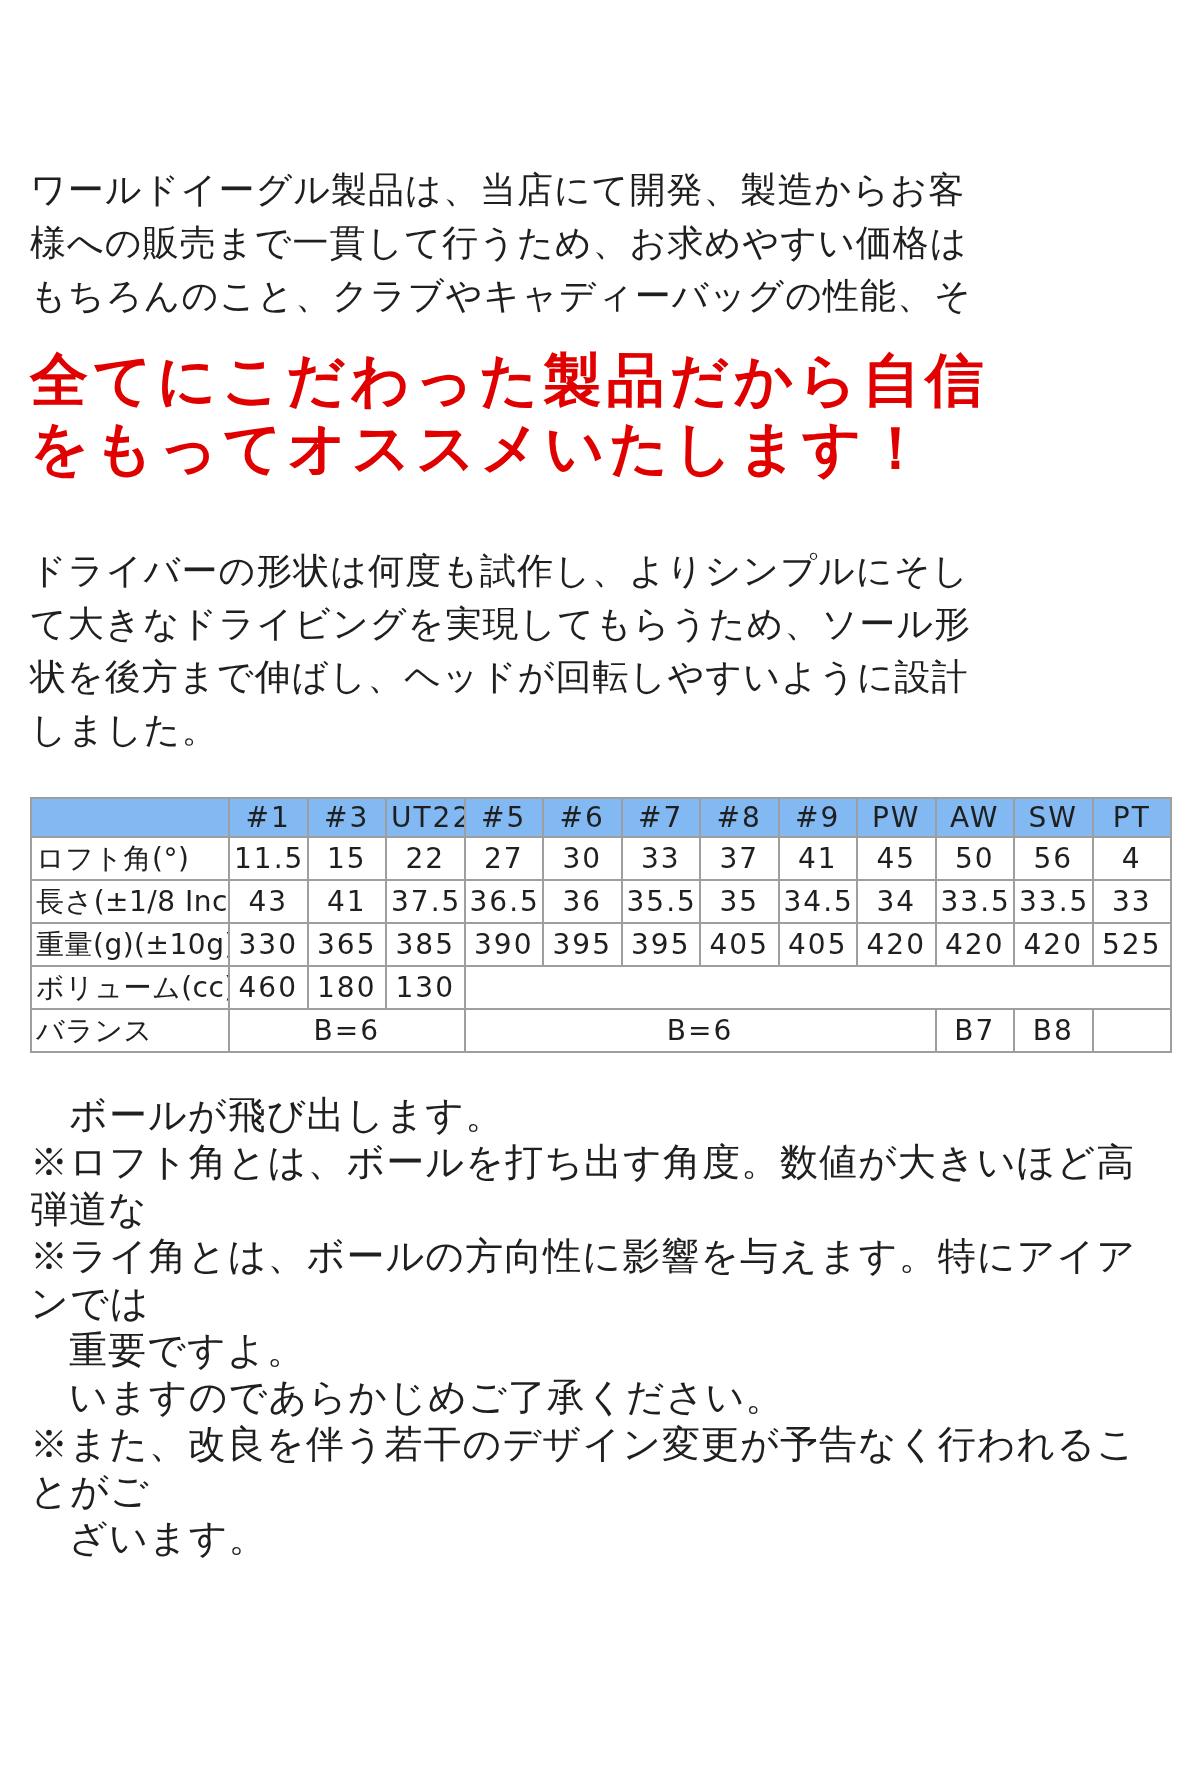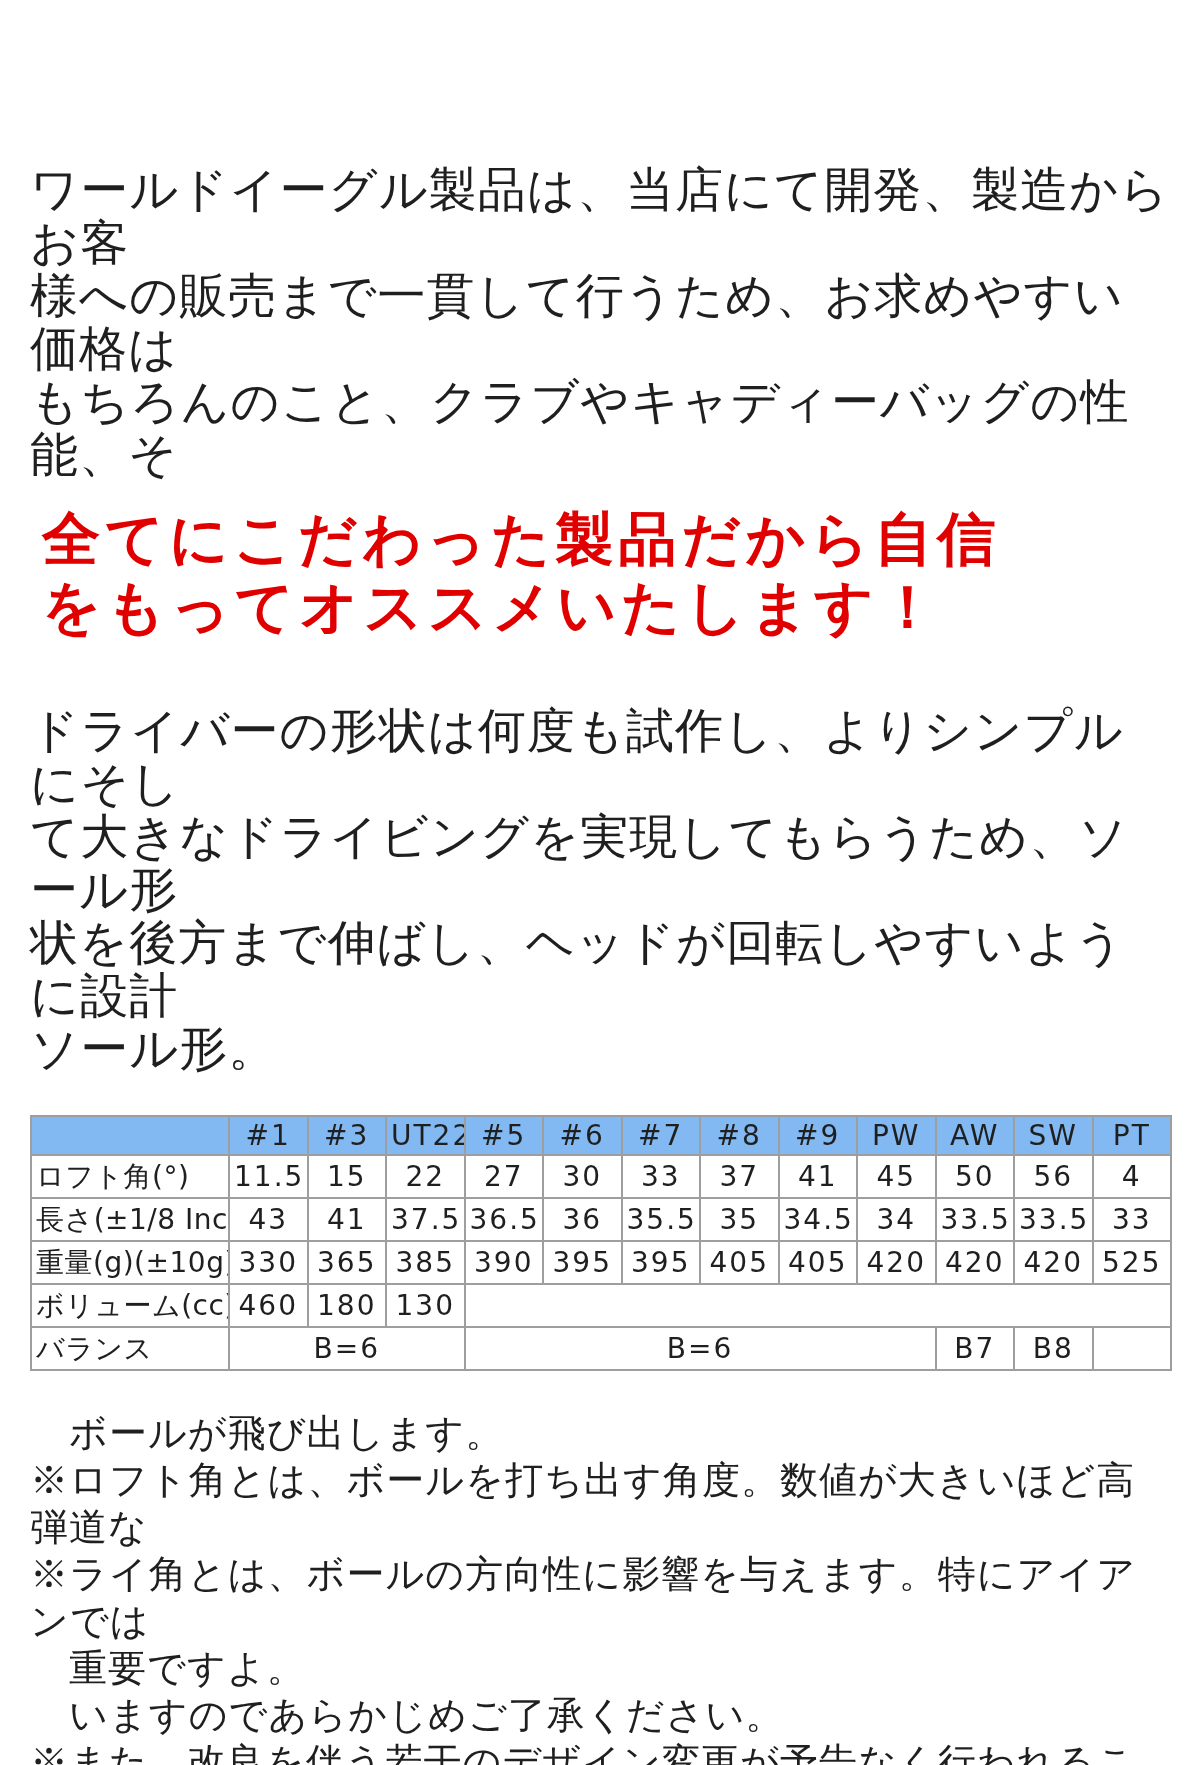--- a/index.html
+++ b/index.html
@@ -11,35 +11,34 @@
     width: 1200px;
     height: 1765px;
     overflow: hidden;
     font-family: "Liberation Sans", sans-serif;
     color: #1f1f1f;
   }
   .content {
     padding: 0 30px;
   }
   .para {
-    font-size: 48px;
+    font-size: 36px;
     line-height: 53px;
     letter-spacing: 1px;
   }
   .intro {
     padding-top: 163px;
   }
   .headline {
     margin-top: 24px;
     font-size: 58px;
     line-height: 68px;
     font-weight: bold;
     letter-spacing: 5px;
     color: #e00000; 
-    margin-left: 12px;
   }
   .note {
     margin-top: 63px;
     font-family: Liberation Serif, serif;
   }
   table.spec {
     margin-top: 40px;
     border-collapse: collapse;
     table-layout: fixed;
     width: 1142px;
@@ -91,21 +90,21 @@
 
   <div class="headline">
     <div class="hline">全てにこだわった製品だから自信</div>
     <div class="hline">をもってオススメいたします！</div>
   </div>
 
   <div class="para note">
     <div class="pline">ドライバーの形状は何度も試作し、よりシンプルにそし</div>
     <div class="pline">て大きなドライビングを実現してもらうため、ソール形</div>
     <div class="pline">状を後方まで伸ばし、ヘッドが回転しやすいように設計</div>
-    <div class="pline">ソール形。</div>
+    <div class="pline">しました。</div>
   </div>
 
   <table class="spec">
     <colgroup>
       <col class="lblcol">
       <col>
         <col>
         <col>
         <col>
         <col>

